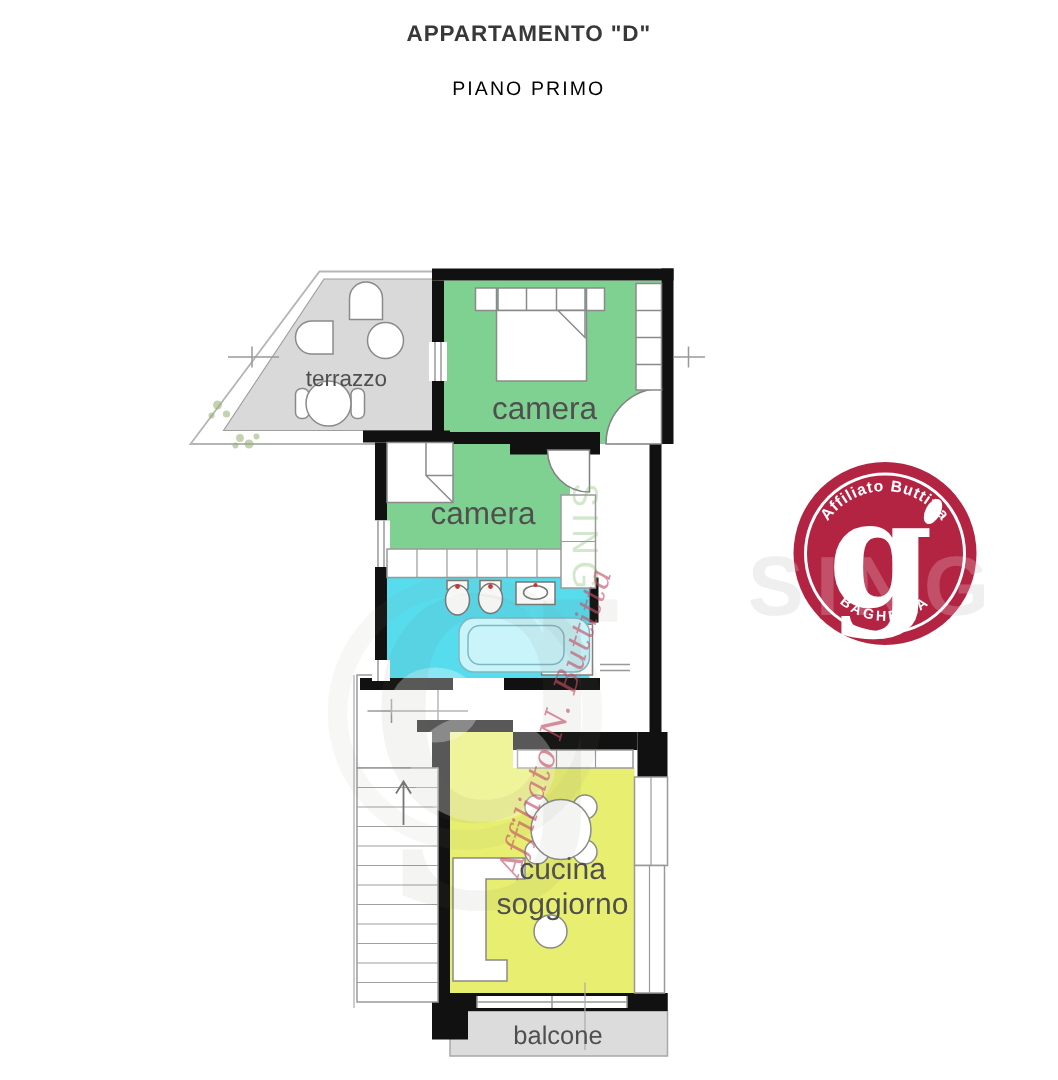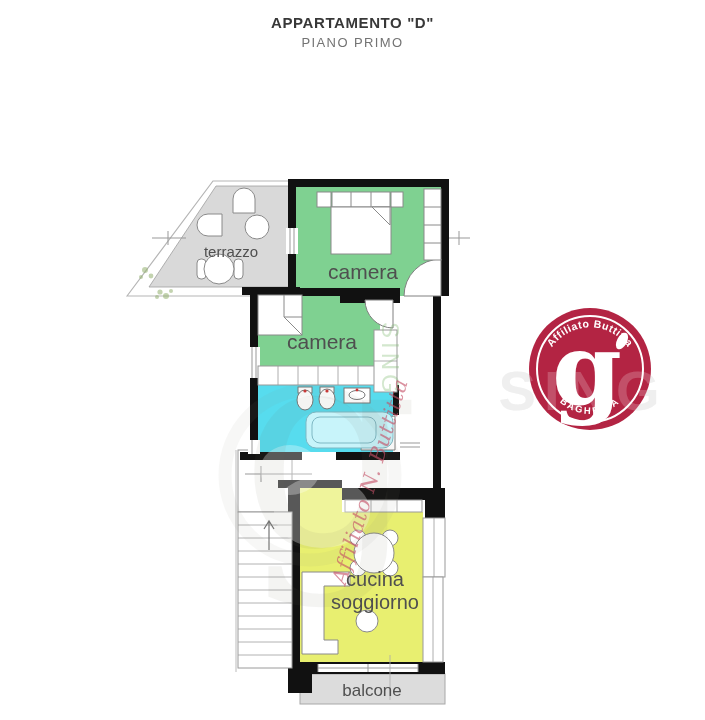--- a/index.html
+++ b/index.html
@@ -1,20 +1,20 @@
 <!DOCTYPE html>
 <html><head>
 <meta charset="utf-8">
 <style>
   html,body{margin:0;padding:0;background:#fff;}
   .canvas{position:relative;width:705px;height:720px;background:#ffffff;overflow:hidden;
           font-family:"Liberation Sans", sans-serif;}
   .title-wrap{position:absolute;top:14px;left:0;right:0;text-align:center;color:#3c3c3c;}
   .title-line1{font-size:15px;font-weight:bold;letter-spacing:.6px;color:#383838;}
-  .title-line2{font-size:13px;letter-spacing:1.4px;color:#737373;margin-top:4px;}
+  .title-line2{font-size:13px;letter-spacing:1.4px;color:#000000;margin-top:20px;}
   .plan-svg{position:absolute;top:0;left:0;}
   text{font-family:"Liberation Sans", sans-serif;}
   .room-label{fill:#4f4f4f;}
   .wm-script{font-family:"DejaVu Serif", serif;font-style:italic;}
   .ghost-serif{font-family:"DejaVu Serif", serif;}
 </style>
 </head>
 <body>
 
 <div class="canvas">

